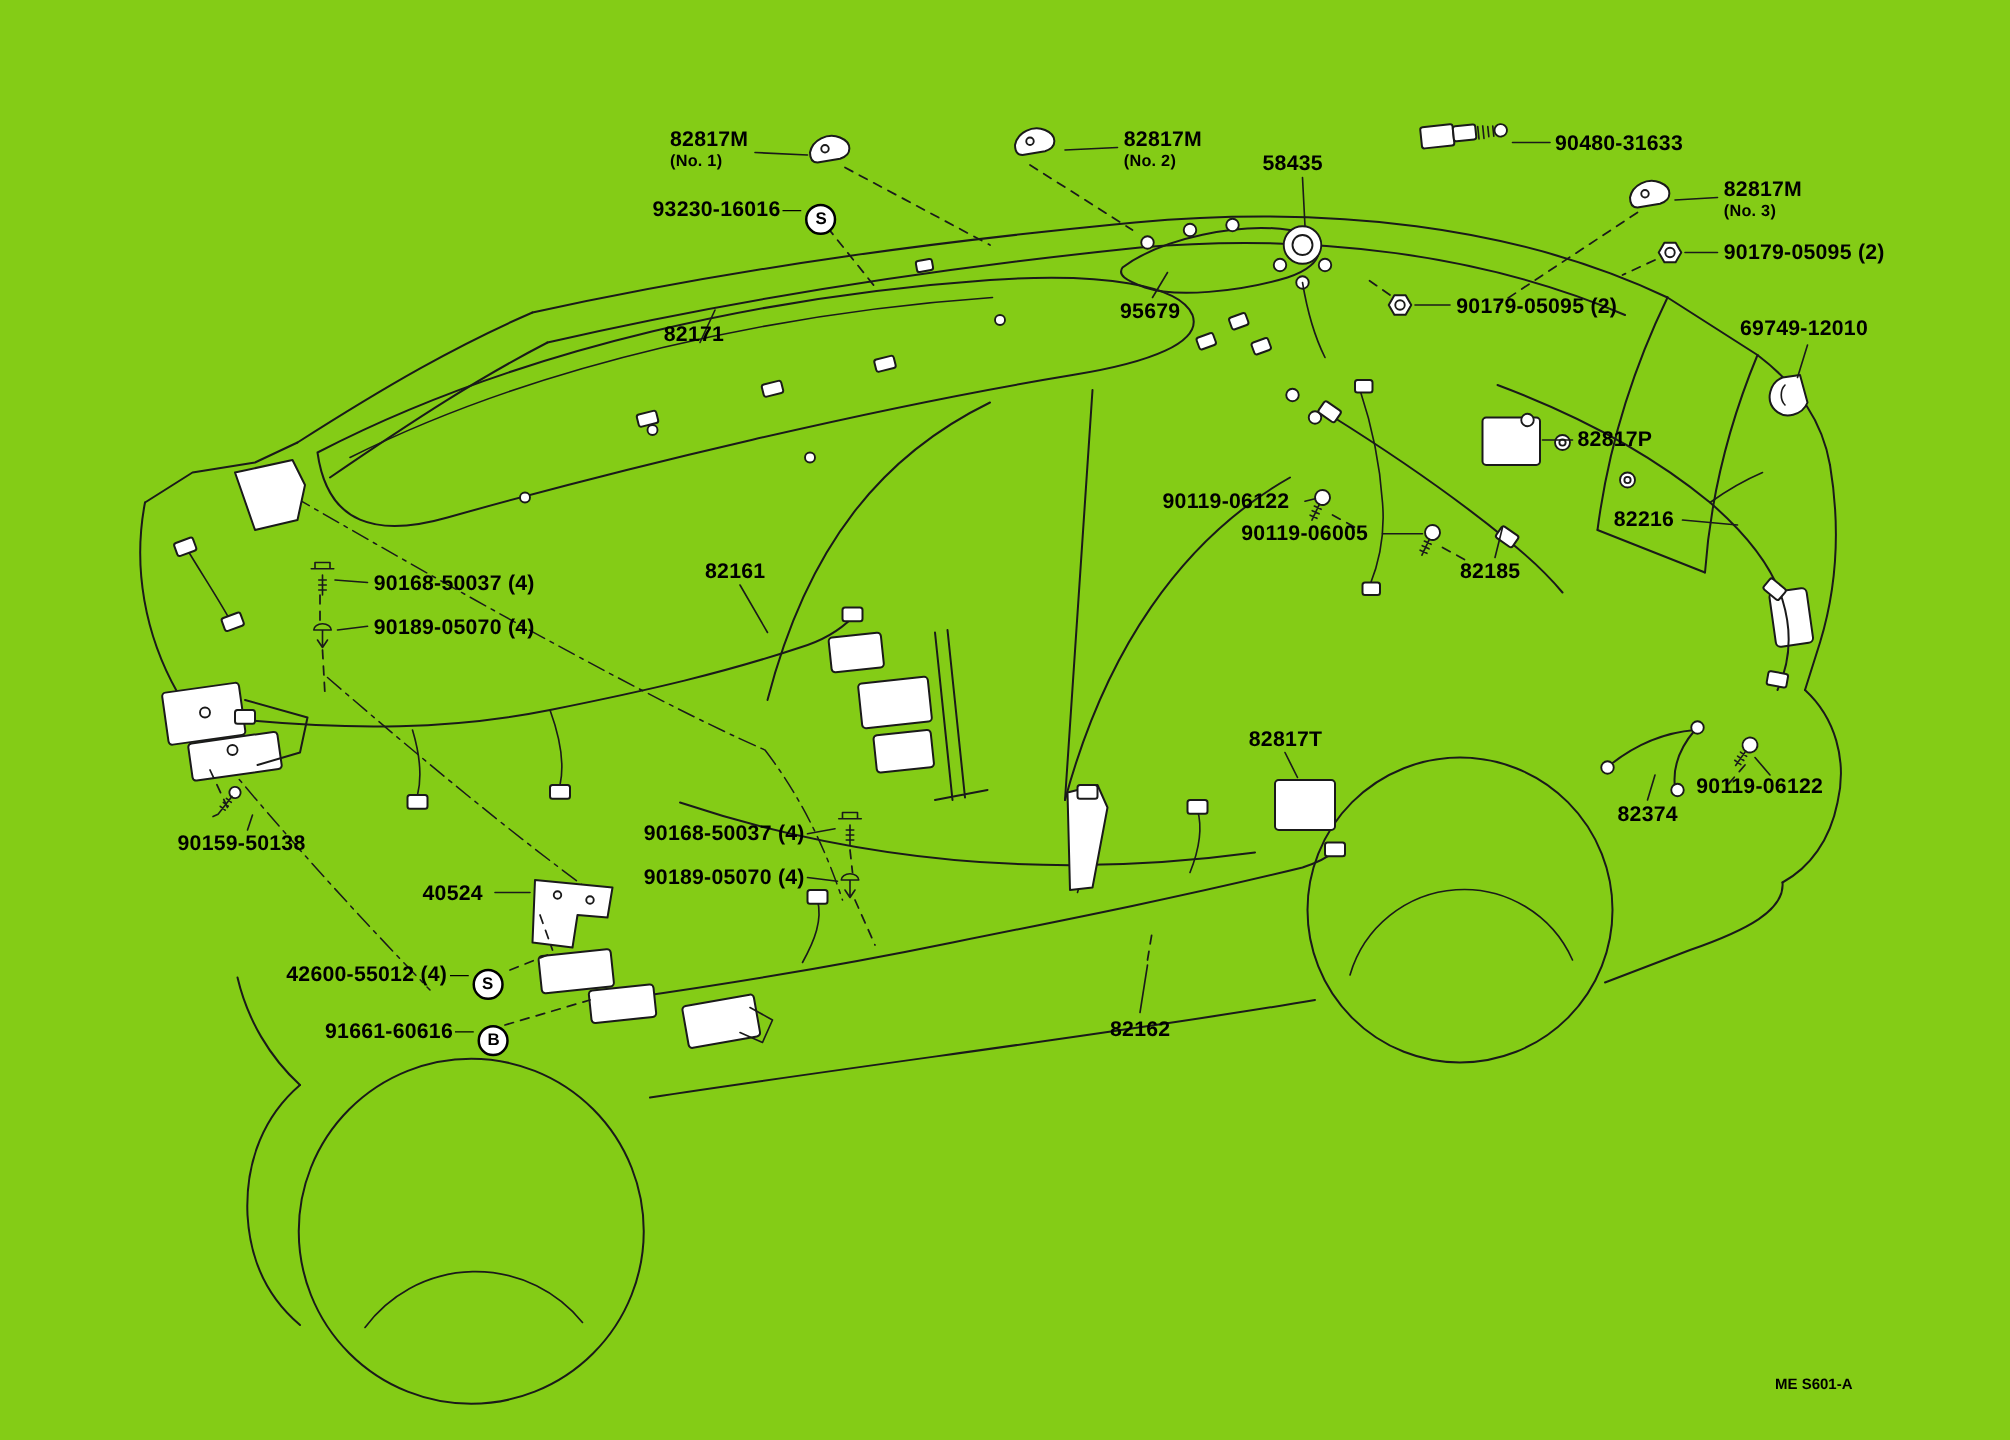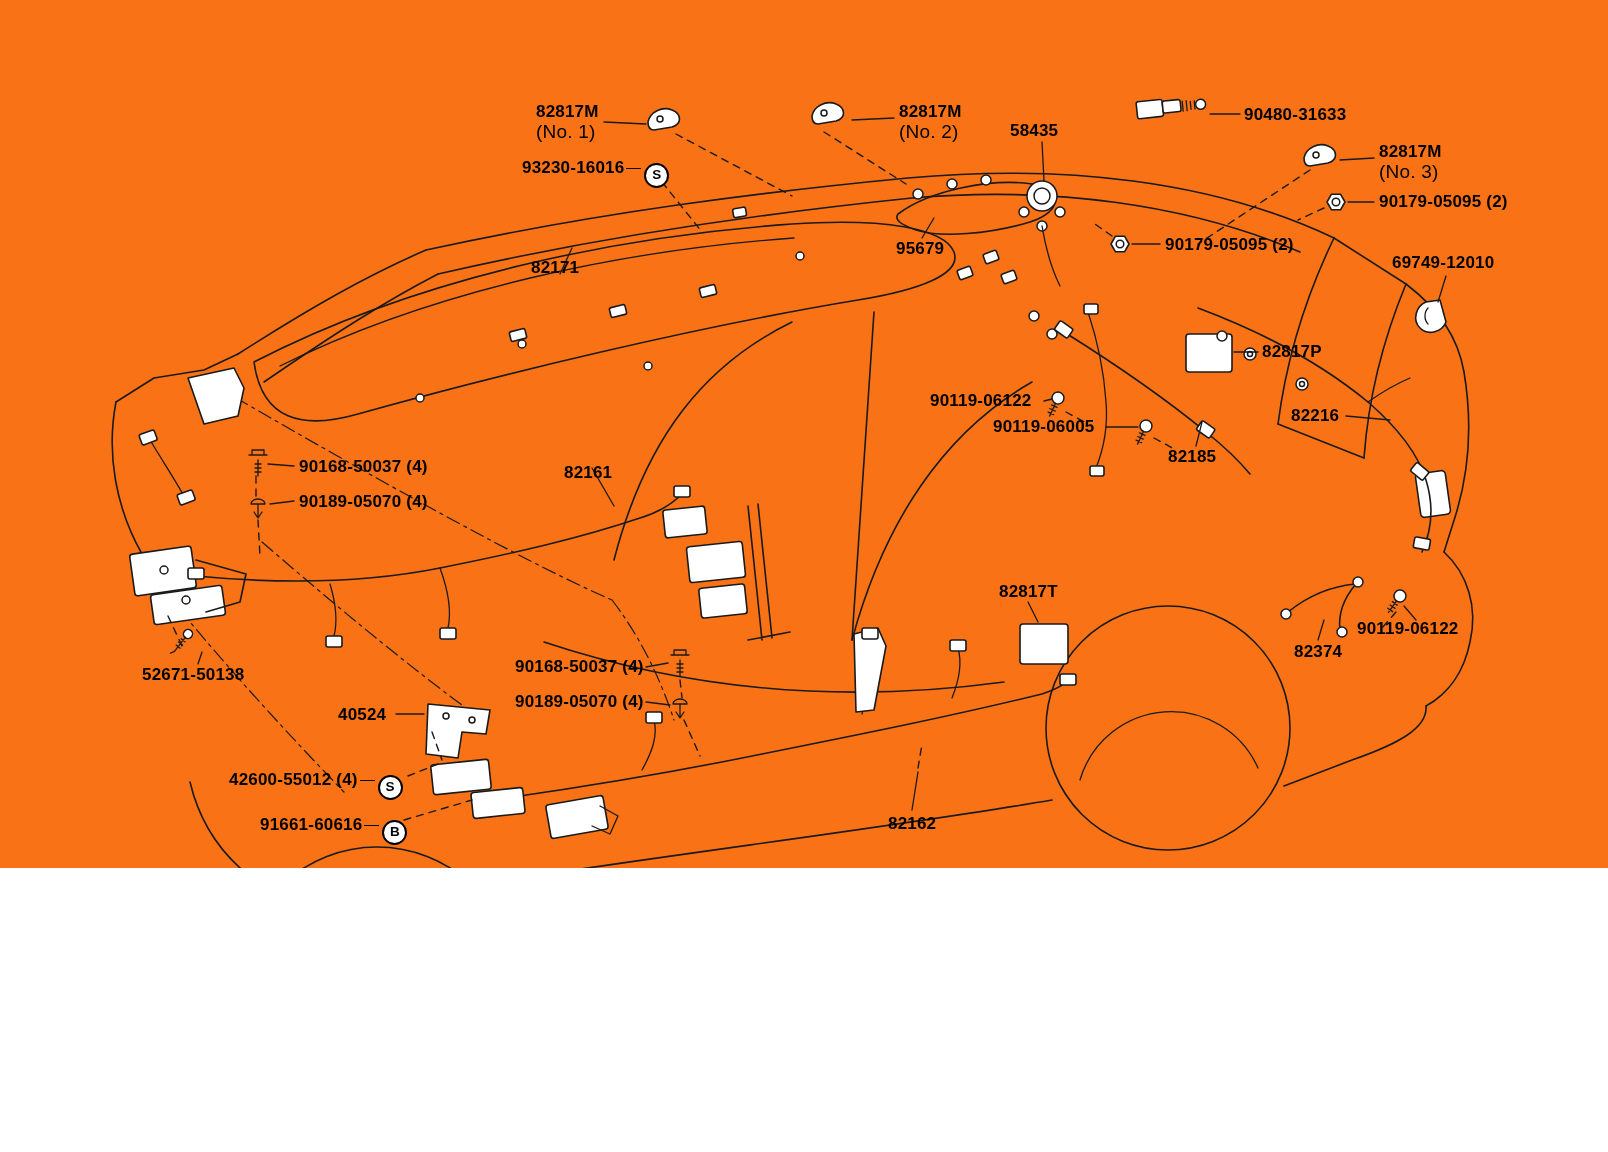--- a/index.html
+++ b/index.html
@@ -1,27 +1,27 @@
 <!DOCTYPE html>
 <html><head>
 <meta charset="utf-8">
 <style>
   html,body{margin:0;padding:0;background:#fff}
-  #stage{position:relative;width:1608px;height:868px;background:#f97316;overflow:hidden;
+  #stage{position:relative;width:1608px;height:1152px;background:#84cc16;overflow:hidden;
          font-family:"Liberation Sans",sans-serif}
   #art{position:absolute;left:0;top:0}
   .ln{fill:none;stroke:#1a1a1a;stroke-width:1.6;stroke-linecap:round;stroke-linejoin:round}
   .thin{stroke-width:1.3}
   .dash{stroke-dasharray:7 6;stroke-width:1.4}
   .dashdot{stroke-dasharray:14 5 3 5;stroke-width:1.2}
   .box{fill:#fff;stroke:#1a1a1a;stroke-width:1.6;stroke-linejoin:round}
   .dot{fill:#fff;stroke:#1a1a1a;stroke-width:1.5}
   .lbl{position:absolute;font-weight:bold;font-size:17px;line-height:1.1;color:#000;
        white-space:nowrap;letter-spacing:.2px}
-  .lbl .sub{display:block;font-size:19px;font-weight:normal}
+  .lbl .sub{display:block;font-size:13px;font-weight:bold}
   .sym{display:inline-flex;align-items:center;justify-content:center;width:21px;height:21px;
        border:2px solid #000;border-radius:50%;font-size:13.5px;font-weight:bold;
        vertical-align:-6px;margin-left:1px;background:#fff}
   .lead{display:inline-block;width:15px;height:0;border-top:1.6px solid #000;
         vertical-align:4px;margin:0 2px}
   .footer{position:absolute;font-weight:bold;font-size:12px;color:#000}
 </style>
 </head>
 <body>
 
@@ -360,21 +360,21 @@
 </div>
 
 <div class="lbl" style="left:993px;top:418px">
   <span>90119-06005</span>
 </div>
 
 <div class="lbl" style="left:1168px;top:448px">
   <span>82185</span>
 </div>
 
-<div class="lbl" style="left:564px;top:464px">
+<div class="lbl" style="left:564px;top:448px">
   <span>82161</span>
 </div>
 
 <div class="lbl" style="left:299px;top:458px">
   <span>90168-50037 (4)</span>
 </div>
 
 <div class="lbl" style="left:299px;top:493px">
   <span>90189-05070 (4)</span>
 </div>
@@ -385,21 +385,21 @@
 
 <div class="lbl" style="left:1357px;top:620px">
   <span>90119-06122</span>
 </div>
 
 <div class="lbl" style="left:1294px;top:643px">
   <span>82374</span>
 </div>
 
 <div class="lbl" style="left:142px;top:666px">
-  <span>52671-50138</span>
+  <span>90159-50138</span>
 </div>
 
 <div class="lbl" style="left:515px;top:658px">
   <span>90168-50037 (4)</span>
 </div>
 
 <div class="lbl" style="left:515px;top:693px">
   <span>90189-05070 (4)</span>
 </div>
 

